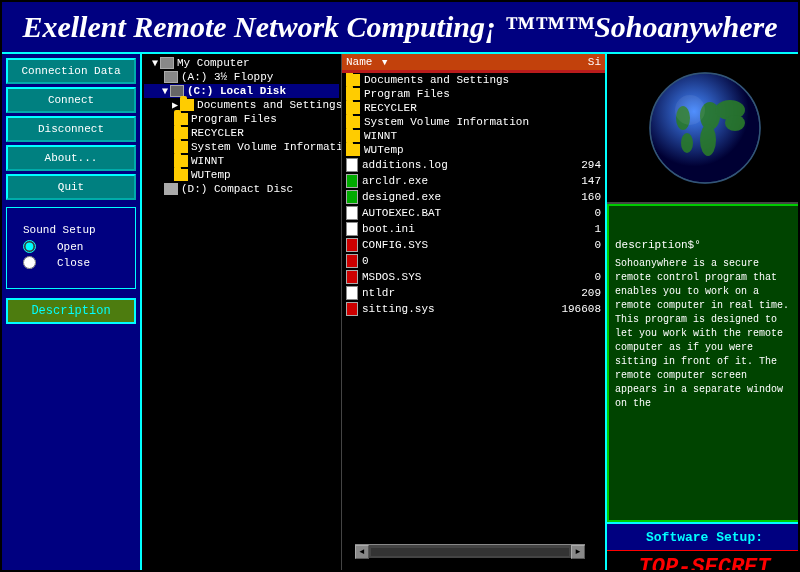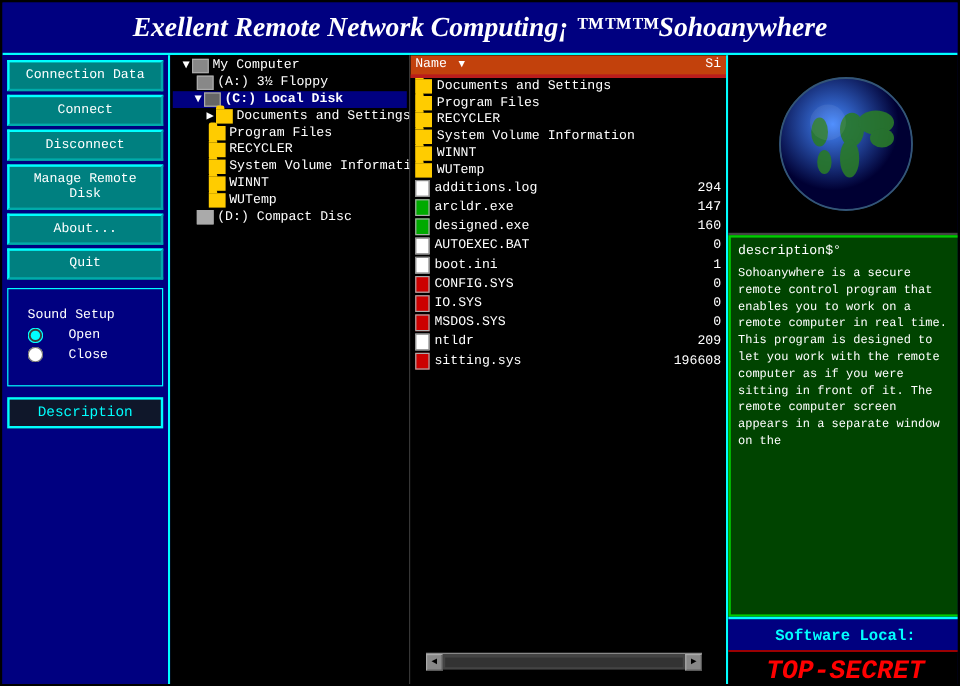--- a/index.html
+++ b/index.html
@@ -14,21 +14,21 @@
 
     
     #title-bar {
       background: #000080;
       text-align: center;
       padding: 8px 4px;
       border-bottom: 2px solid #00ffff;
     }
     #title-bar span {
       color: #ffffff;
-      font-size: 23px;
+      font-size: 30px;
       font-style: italic;
       font-weight: bold;
       font-family: 'Times New Roman', serif;
     }
 
     
     #main-layout {
       display: flex;
       width: 800px;
       height: 530px;
@@ -77,21 +77,21 @@
       margin-bottom: 3px;
     }
     .radio-row input[type=radio] { accent-color: #00ffff; }
     .radio-row label {
       color: #ffffff;
       font-size: 11px;
       font-family: 'Courier New', monospace;
     }
 
     #description-btn {
-      background: #0f172a;
+      background: #4d7c0f;
       color: #00ffff;
       border: 2px solid #00ffff;
       padding: 4px;
       font-size: 12px;
       font-family: 'Courier New', monospace;
       cursor: pointer;
       text-align: center;
       margin-top: 6px;
     }
 
@@ -324,20 +324,21 @@
       flex: 1;
       padding: 6px;
       overflow: hidden;
     }
 
     #desc-title {
       color: #ffffff;
       font-size: 11px;
       font-family: 'Courier New', monospace;
       margin-bottom: 6px;
+      margin-top: 27px;
     }
 
     #desc-text {
       color: #ffffff;
       font-size: 10px;
       font-family: 'Courier New', monospace;
       line-height: 1.4;
     }
 
     #software-level-bar {
@@ -374,21 +375,20 @@
   <span>Exellent Remote Network Computing¡ ™™™Sohoanywhere</span>
 </div>
 
 <div id="main-layout">
 
   <div id="left-sidebar">
 
     <button class="sidebar-btn">Connection Data</button>
     <button class="sidebar-btn">Connect</button>
     <button class="sidebar-btn">Disconnect</button>
-    <button class="sidebar-btn">Manage Remote Disk</button>
     <button class="sidebar-btn">About...</button>
     <button class="sidebar-btn">Quit</button>
 
     <div id="sound-setup">
       <div id="sound-setup-title">Sound Setup</div>
       <div class="radio-row">
         <input type="radio" name="sound" id="sound-open" checked="" style="">
         <label for="sound-open">Open</label>
       </div>
       <div class="radio-row">
@@ -526,21 +526,20 @@
           <span class="file-name">boot.ini</span>
           <span class="file-size">1</span>
         </div>
         <div class="file-row">
           <span class="file-icon-sys"></span>
           <span class="file-name">CONFIG.SYS</span>
           <span class="file-size">0</span>
         </div>
         <div class="file-row">
           <span class="file-icon-sys"></span>
-          <span class="file-name">IO.SYS</span>
           <span class="file-size">0</span>
         </div>
         <div class="file-row">
           <span class="file-icon-sys"></span>
           <span class="file-name">MSDOS.SYS</span>
           <span class="file-size">0</span>
         </div>
         <div class="file-row">
           <span class="file-icon-doc"></span>
           <span class="file-name">ntldr</span>
@@ -595,21 +594,21 @@
         <circle cx="60" cy="60" r="55" fill="none" stroke="#335577" stroke-width="1.5"></circle>
       </svg>
     </div>
 
     <div id="description-area">
       <div id="desc-title">description$°</div>
       <div id="desc-text">Sohoanywhere is a secure remote control program that enables you to work on a remote computer in real time. This program is designed to let you work with the remote computer as if you were sitting in front of it. The remote computer screen appears in a separate window on the</div>
     </div>
 
     <div id="software-level-bar">
-      <span id="software-level-label">Software Local:</span>
+      <span id="software-level-label">Software Setup:</span>
     </div>
 
     <div id="top-secret-bar">
       <span id="top-secret-label">TOP-SECRET</span>
     </div>
 
   </div>
 
 </div>
 

